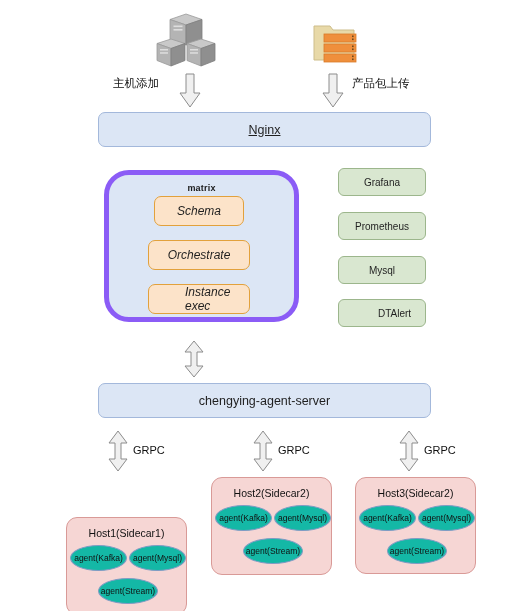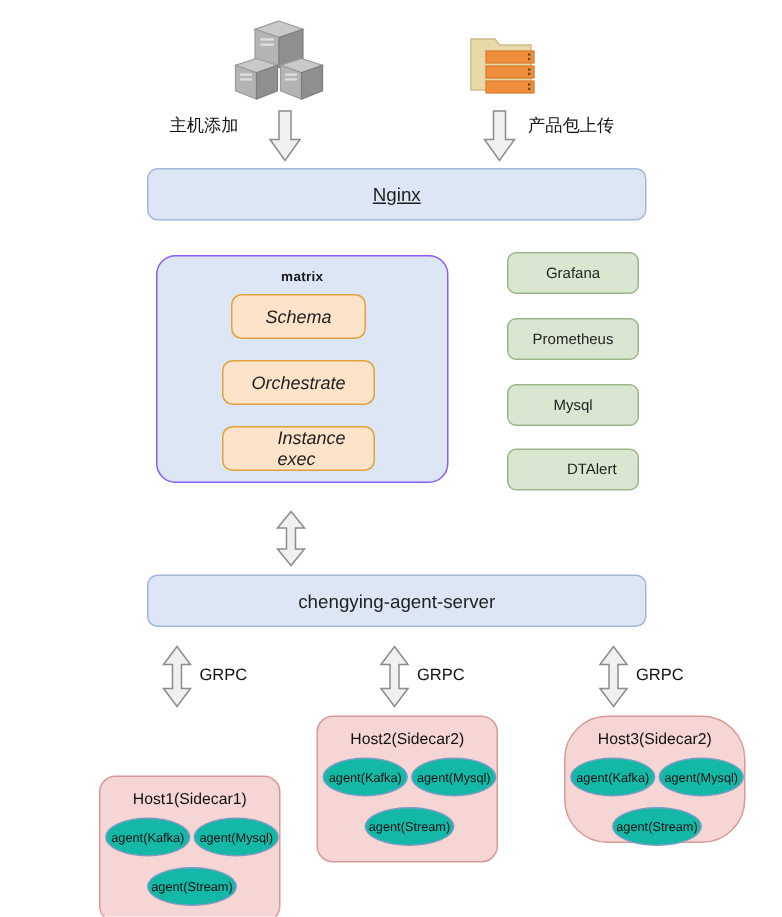--- a/index.html
+++ b/index.html
@@ -53,22 +53,22 @@
     box-sizing: border-box;
     background: #f6d6d4;
     border: 1px solid #d99a97;
     border-radius: 11px;
   }
 
   
   .matrix-panel {
     box-sizing: border-box;
     background: #dce6f5;
-    border: 1px solid #8b5cf6;
-    border-radius: 13px;
+    border: 5px solid #8b5cf6;
+    border-radius: 25px;
   }
   .matrix-title {
     position: absolute;
     width: 100%;
     top: 8px;
     left: 0;
     text-align: center;
     font-size: 9px;
     font-weight: bold;
     letter-spacing: .2px;
@@ -272,21 +272,21 @@
       <span>agent(Kafka)</span>
     </div>
     <div class="agent-ellipse abs" style="left:62px; top:27px; width:57px; height:26px;">
       <span>agent(Mysql)</span>
     </div>
     <div class="agent-ellipse abs" style="left:31px; top:60px; width:60px; height:26px;">
       <span>agent(Stream)</span>
     </div>
   </div>
 
-  <div class="box-pink abs" style="left:376px; top:477px; width:121px; height:85px;border-radius:29px;">
+  <div class="box-pink abs" style="left:355px; top:477px; width:121px; height:97px;">
     <div class="host-title">Host3(Sidecar2)</div>
     <div class="agent-ellipse abs" style="left:3px; top:27px; width:57px; height:26px;">
       <span>agent(Kafka)</span>
     </div>
     <div class="agent-ellipse abs" style="left:62px; top:27px; width:57px; height:26px;">
       <span>agent(Mysql)</span>
     </div>
     <div class="agent-ellipse abs" style="left:31px; top:60px; width:60px; height:26px;">
       <span>agent(Stream)</span>
     </div>

